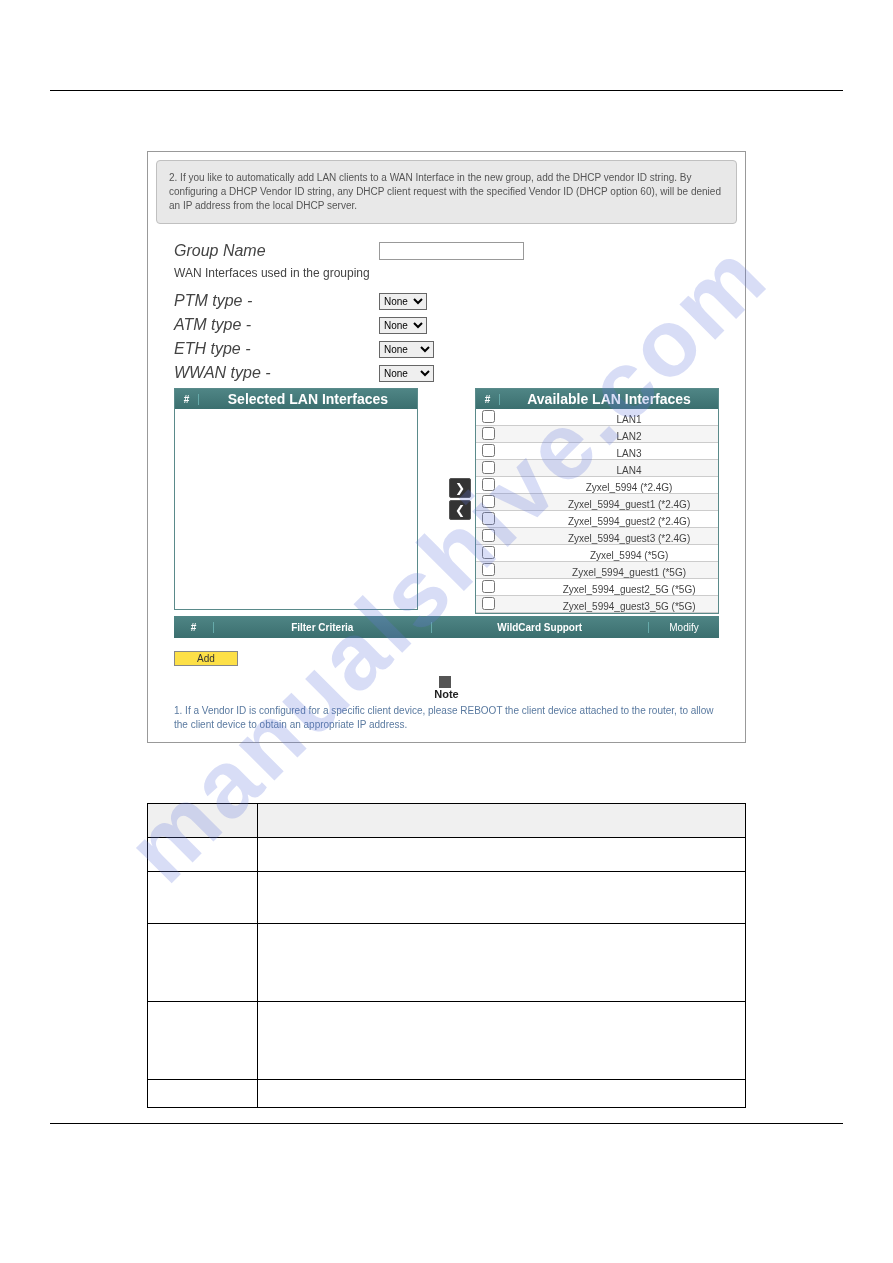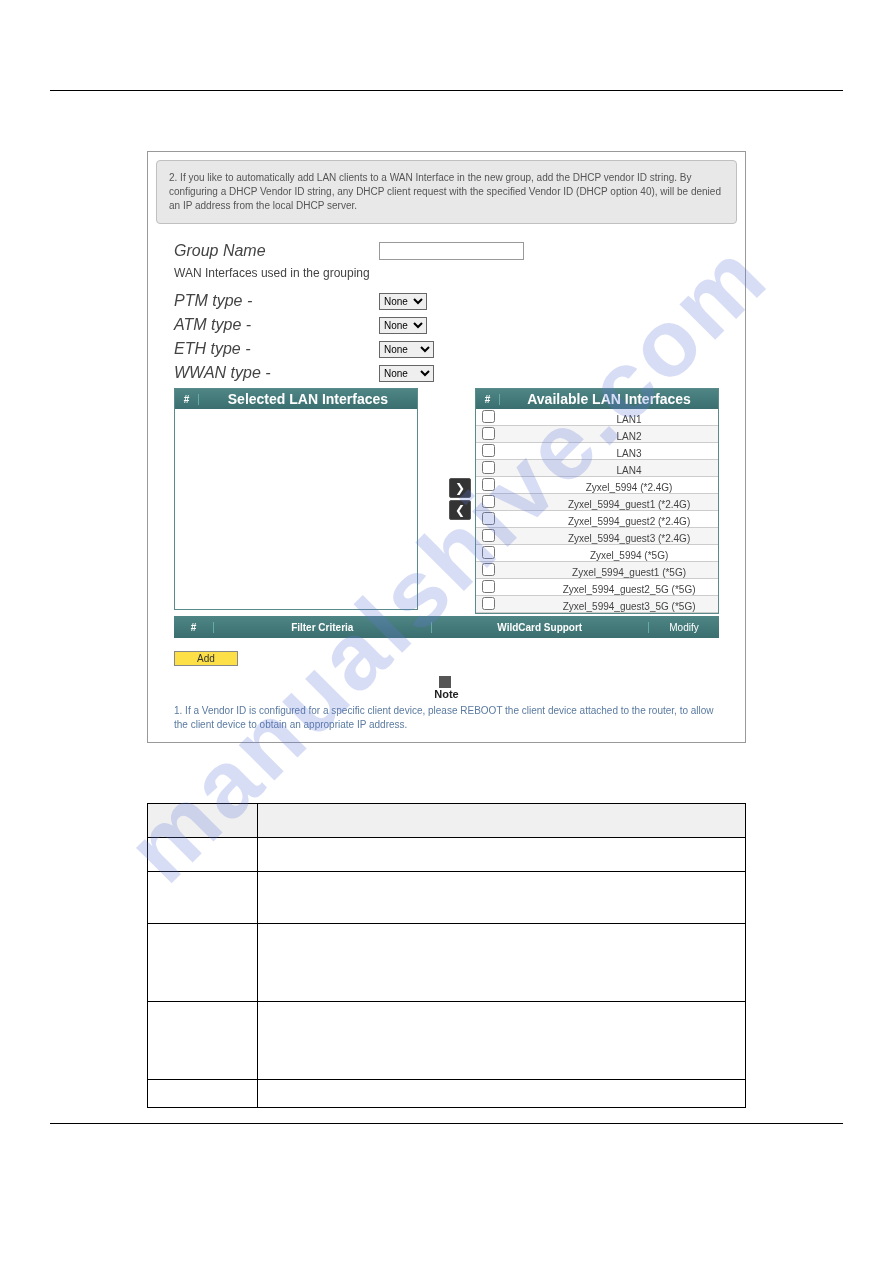--- a/index.html
+++ b/index.html
@@ -55,21 +55,21 @@
 </style>
 </head>
 <body>
 
 <div class="watermark">manualshive.com</div>
 
 <hr class="hr-top">
 
 <div class="screenshot">
   <div class="info-box">
-    <div>2. If you like to automatically add LAN clients to a WAN Interface in the new group, add the DHCP vendor ID string. By configuring a DHCP Vendor ID string, any DHCP client request with the specified Vendor ID (DHCP option 40), will be denied an IP address from the local DHCP server.</div>
+    <div>2. If you like to automatically add LAN clients to a WAN Interface in the new group, add the DHCP vendor ID string. By configuring a DHCP Vendor ID string, any DHCP client request with the specified Vendor ID (DHCP option 60), will be denied an IP address from the local DHCP server.</div>
   </div>
 
   <div class="form-area">
     <div class="form-row">
       <div class="form-label">Group Name</div>
       <input class="text-input" type="text" value="" style="">
     </div>
     <div class="sub-label">WAN Interfaces used in the grouping</div>
     <div class="form-row">
       <div class="form-label">PTM type -</div>

